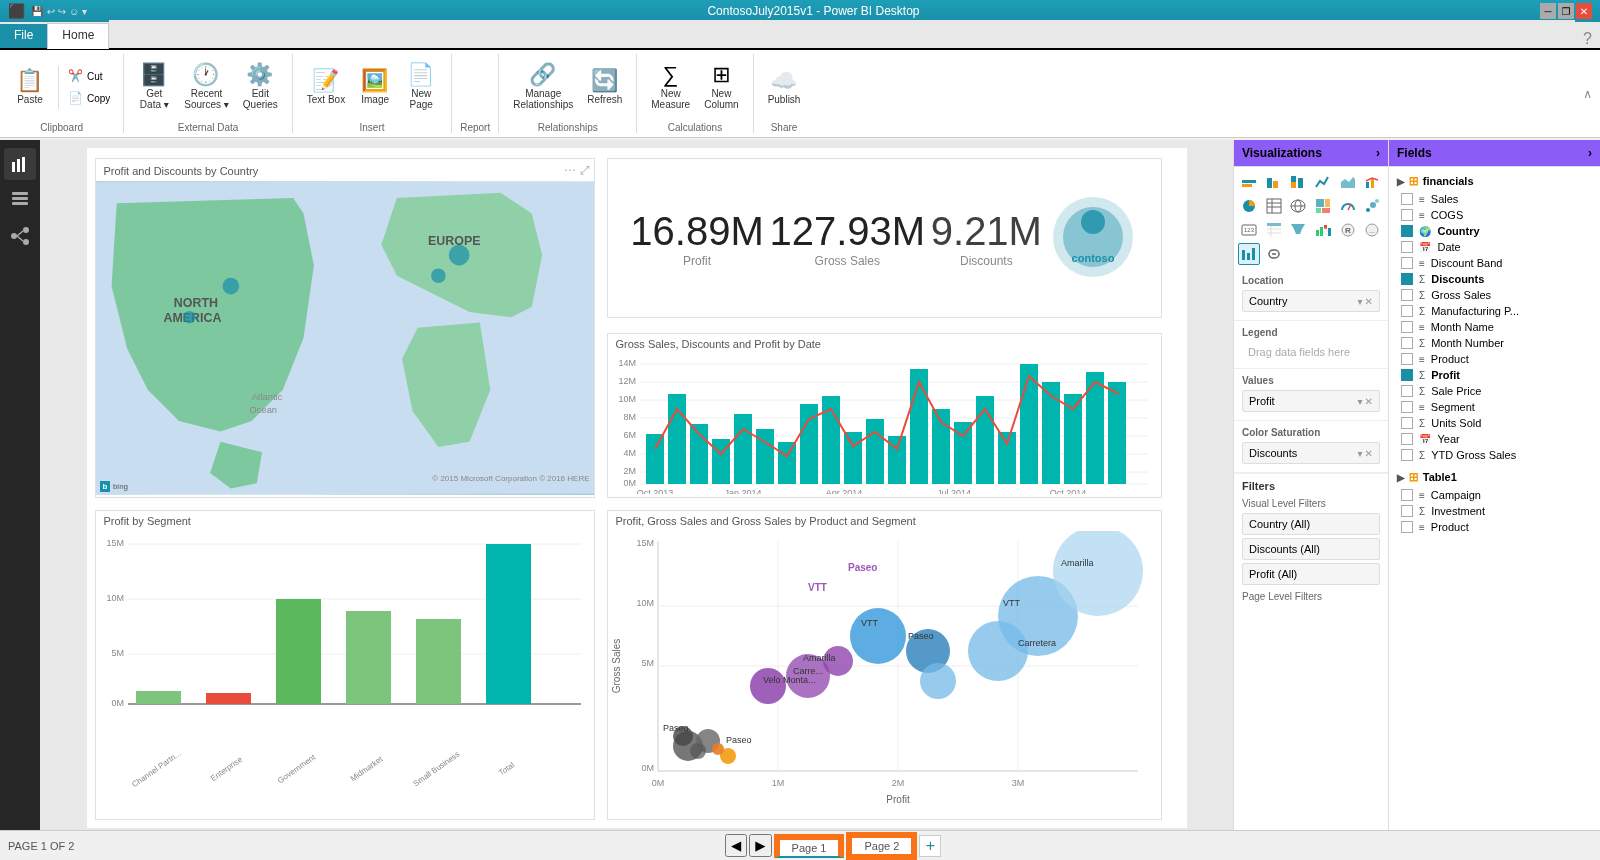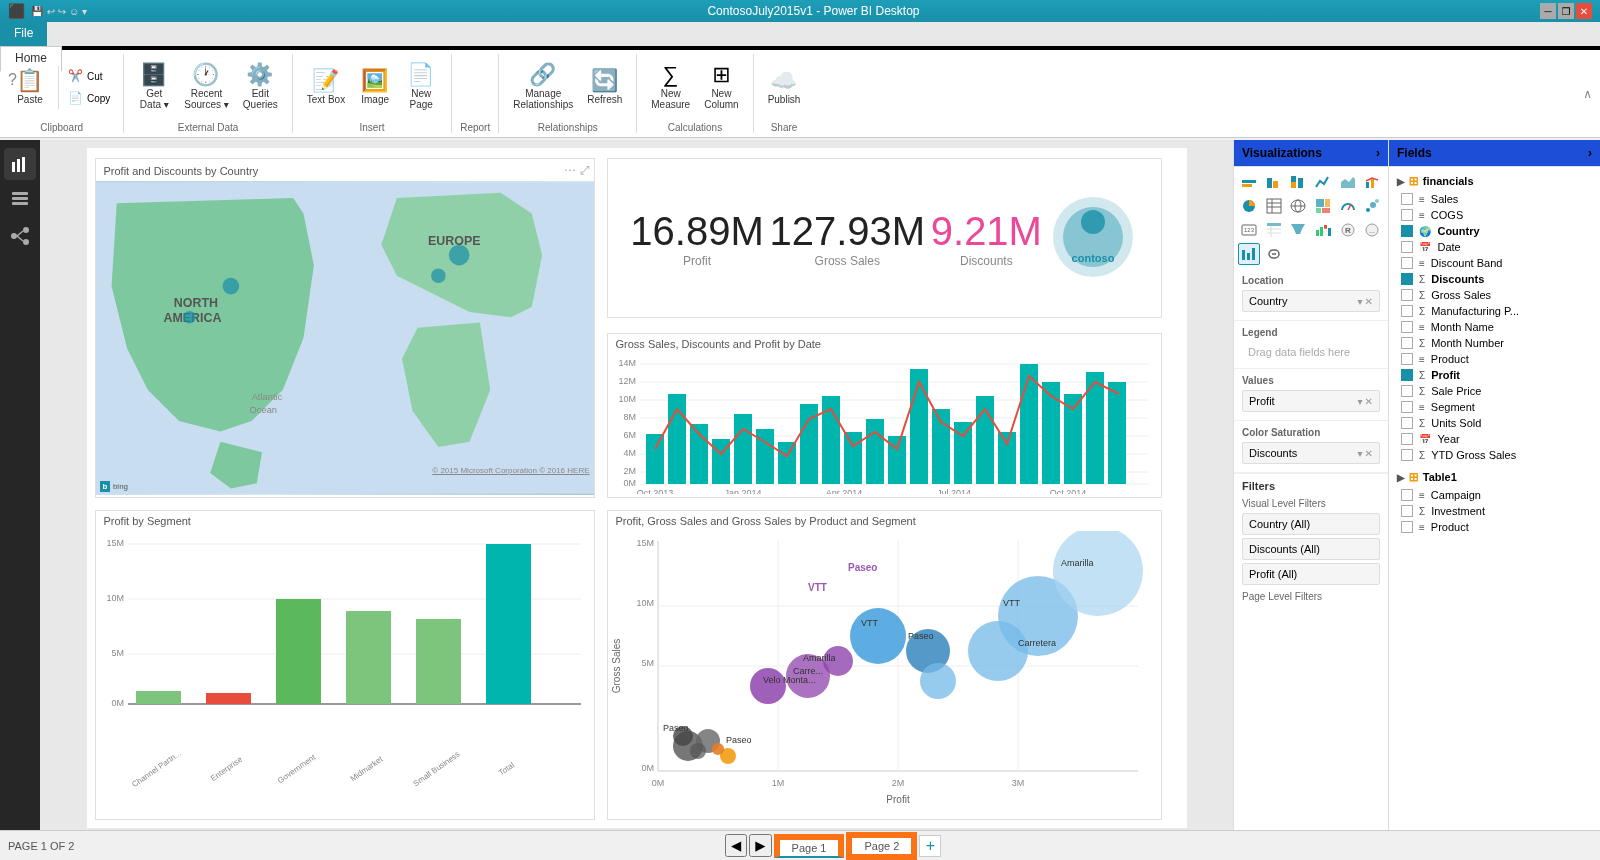--- a/index.html
+++ b/index.html
@@ -36,21 +36,21 @@
     .nav-icon.active { background: #3a3a3a; color: white; }
 
     
     .canvas-area { position: absolute; left: 40px; top: 140px; right: 0; bottom: 30px; background: #f5f5f5; display: flex; }
     .report-canvas { flex: 1; padding: 8px; overflow: auto; background: #e8e8e8; }
     .canvas-inner { background: white; margin: 0 auto; width: 1100px; min-height: 680px; position: relative; }
 
     
     .viz-panel { width: 155px; background: white; border-left: 1px solid #ddd; display: flex; flex-direction: column; }
     .fields-panel { width: 212px; background: white; border-left: 1px solid #ddd; display: flex; flex-direction: column; }
-    .panel-header { display: flex; align-items: center; justify-content: space-between; padding: 6px 8px; background: #1d4ed8; border-bottom: 1px solid #ddd; font-weight: 600; font-size: 12px; }
+    .panel-header { display: flex; align-items: center; justify-content: space-between; padding: 6px 8px; background: #8b5cf6; border-bottom: 1px solid #ddd; font-weight: 600; font-size: 12px; }
     .panel-chevron { cursor: pointer; font-size: 12px; }
     .viz-icon-btn { width: 22px; height: 22px; display: flex; align-items: center; justify-content: center; cursor: pointer; border: 1px solid transparent; border-radius: 2px; font-size: 12px; }
     .viz-icon-btn.active { background: #e0f0f8; border-color: #1a8fa8; }
 
     .viz-section { padding: 6px 8px; border-bottom: 1px solid #eee; }
     .viz-section-label { font-size: 10px; color: #666; margin-bottom: 4px; font-weight: 600; }
     .viz-field-box { background: #f5f5f5; border: 1px solid #ddd; border-radius: 2px; padding: 4px 6px; font-size: 11px; display: flex; align-items: center; justify-content: space-between; margin-bottom: 2px; }
     .viz-field-placeholder { color: #aaa; font-size: 11px; padding: 4px 6px; }
 
     
@@ -66,21 +66,21 @@
     .page-tab { padding: 2px 12px; border: 6px solid #f97316; background: white; cursor: pointer; font-size: 11px; }
     .page-tab.active { background: white; border-bottom: 2px solid #1a8fa8; }
     .add-page-btn { width: 22px; height: 22px; border: 1px solid #ccc; background: white; cursor: pointer; display: flex; align-items: center; justify-content: center; color: #1a8fa8; font-size: 16px; }
 
     
     .visual-container { position: absolute; border: 1px solid #e0e0e0; background: white; }
     .visual-title { font-size: 11px; color: #555; padding: 4px 8px; font-weight: 500; }
     .visual-header { display: flex; justify-content: space-between; align-items: flex-end; }
     .map-bg { width: 100%; height: calc(100% - 24px); background: linear-gradient(135deg, #b8d4e8 0%, #c8ddf0 30%, #d4e8f0 60%, #a8c8d8 100%); position: relative; overflow: hidden; }
     .bing-logo { position: absolute; bottom: 4px; left: 4px; font-size: 9px; color: #555; }
-    .map-copyright { position: absolute; bottom: 20px; right: 4px; font-size: 8px; color: #888; text-decoration: underline; }
+    .map-copyright { position: absolute; bottom: 12px; right: 4px; font-size: 8px; color: #888; }
 
     
     .filters-section { padding: 6px 8px; border-top: 1px solid #eee; }
     .filters-label { font-size: 11px; font-weight: 600; color: #333; margin-bottom: 6px; }
     .filter-item { background: #f5f5f5; border: 1px solid #ddd; border-radius: 2px; padding: 4px 6px; font-size: 11px; margin-bottom: 3px; cursor: pointer; }
 
     svg text { font-family: 'Segoe UI', Arial, sans-serif; }
   </style>
 </head>
 <body>
@@ -91,21 +91,21 @@
     <span style="font-size:10px;color:#ddd;">💾 ↩ ↪ ☺ ▾</span>
   </div>
   <span style="font-size:12px;">ContosoJuly2015v1 - Power BI Desktop</span>
   <div style="display:flex;gap:2px;">
     <button class="title-bar-btn tb-minimize">─</button>
     <button class="title-bar-btn tb-restore">❐</button>
     <button class="title-bar-btn tb-close">✕</button>
   </div>
 </div>
 
-<div style="display:flex;align-items:flex-start;height:28px;background:#e8e8e8;border-bottom:4px solid #000000;flex-direction:column;">
+<div style="display:flex;align-items:flex-end;height:28px;background:#e8e8e8;border-bottom:2px solid #000000;">
   <div class="file-tab">File</div>
   <div class="ribbon-tab active">Home</div>
   <div style="flex:1;height:28px;background:#e8e8e8;"></div>
   <div style="display:flex;align-items:center;padding:0 8px;gap:6px;font-size:16px;color:#888;">
     <span>?</span>
   </div>
 </div>
 
 <div class="ribbon">
 
@@ -292,21 +292,21 @@
         <div style="display:flex;align-items:center;justify-content:space-around;height:100%;padding:10px 20px;">
           <div style="text-align:center;">
             <div style="font-size:40px;font-weight:300;color:#222;">16.89M</div>
             <div style="font-size:12px;color:#888;">Profit</div>
           </div>
           <div style="text-align:center;">
             <div style="font-size:40px;font-weight:300;color:#222;">127.93M</div>
             <div style="font-size:12px;color:#888;">Gross Sales</div>
           </div>
           <div style="text-align:center;">
-            <div style="font-size:40px;font-weight:300;color:#ec4899;">9.21M</div>
+            <div style="font-size:40px;font-weight:300;color:#404040;">9.21M</div>
             <div style="font-size:12px;color:#888;">Discounts</div>
           </div>
 
           <div>
             <svg width="90" height="90" viewBox="0 0 90 90">
               <circle cx="45" cy="45" r="40" fill="#1a8fa8" opacity="0.2"></circle>
               <circle cx="45" cy="45" r="30" fill="#1a8fa8" opacity="0.4"></circle>
               <circle cx="45" cy="30" r="12" fill="#1a8fa8" opacity="0.8"></circle>
               <text x="45" y="70" text-anchor="middle" font-size="11" fill="#1a8fa8" font-weight="600">contoso</text>
             </svg>

